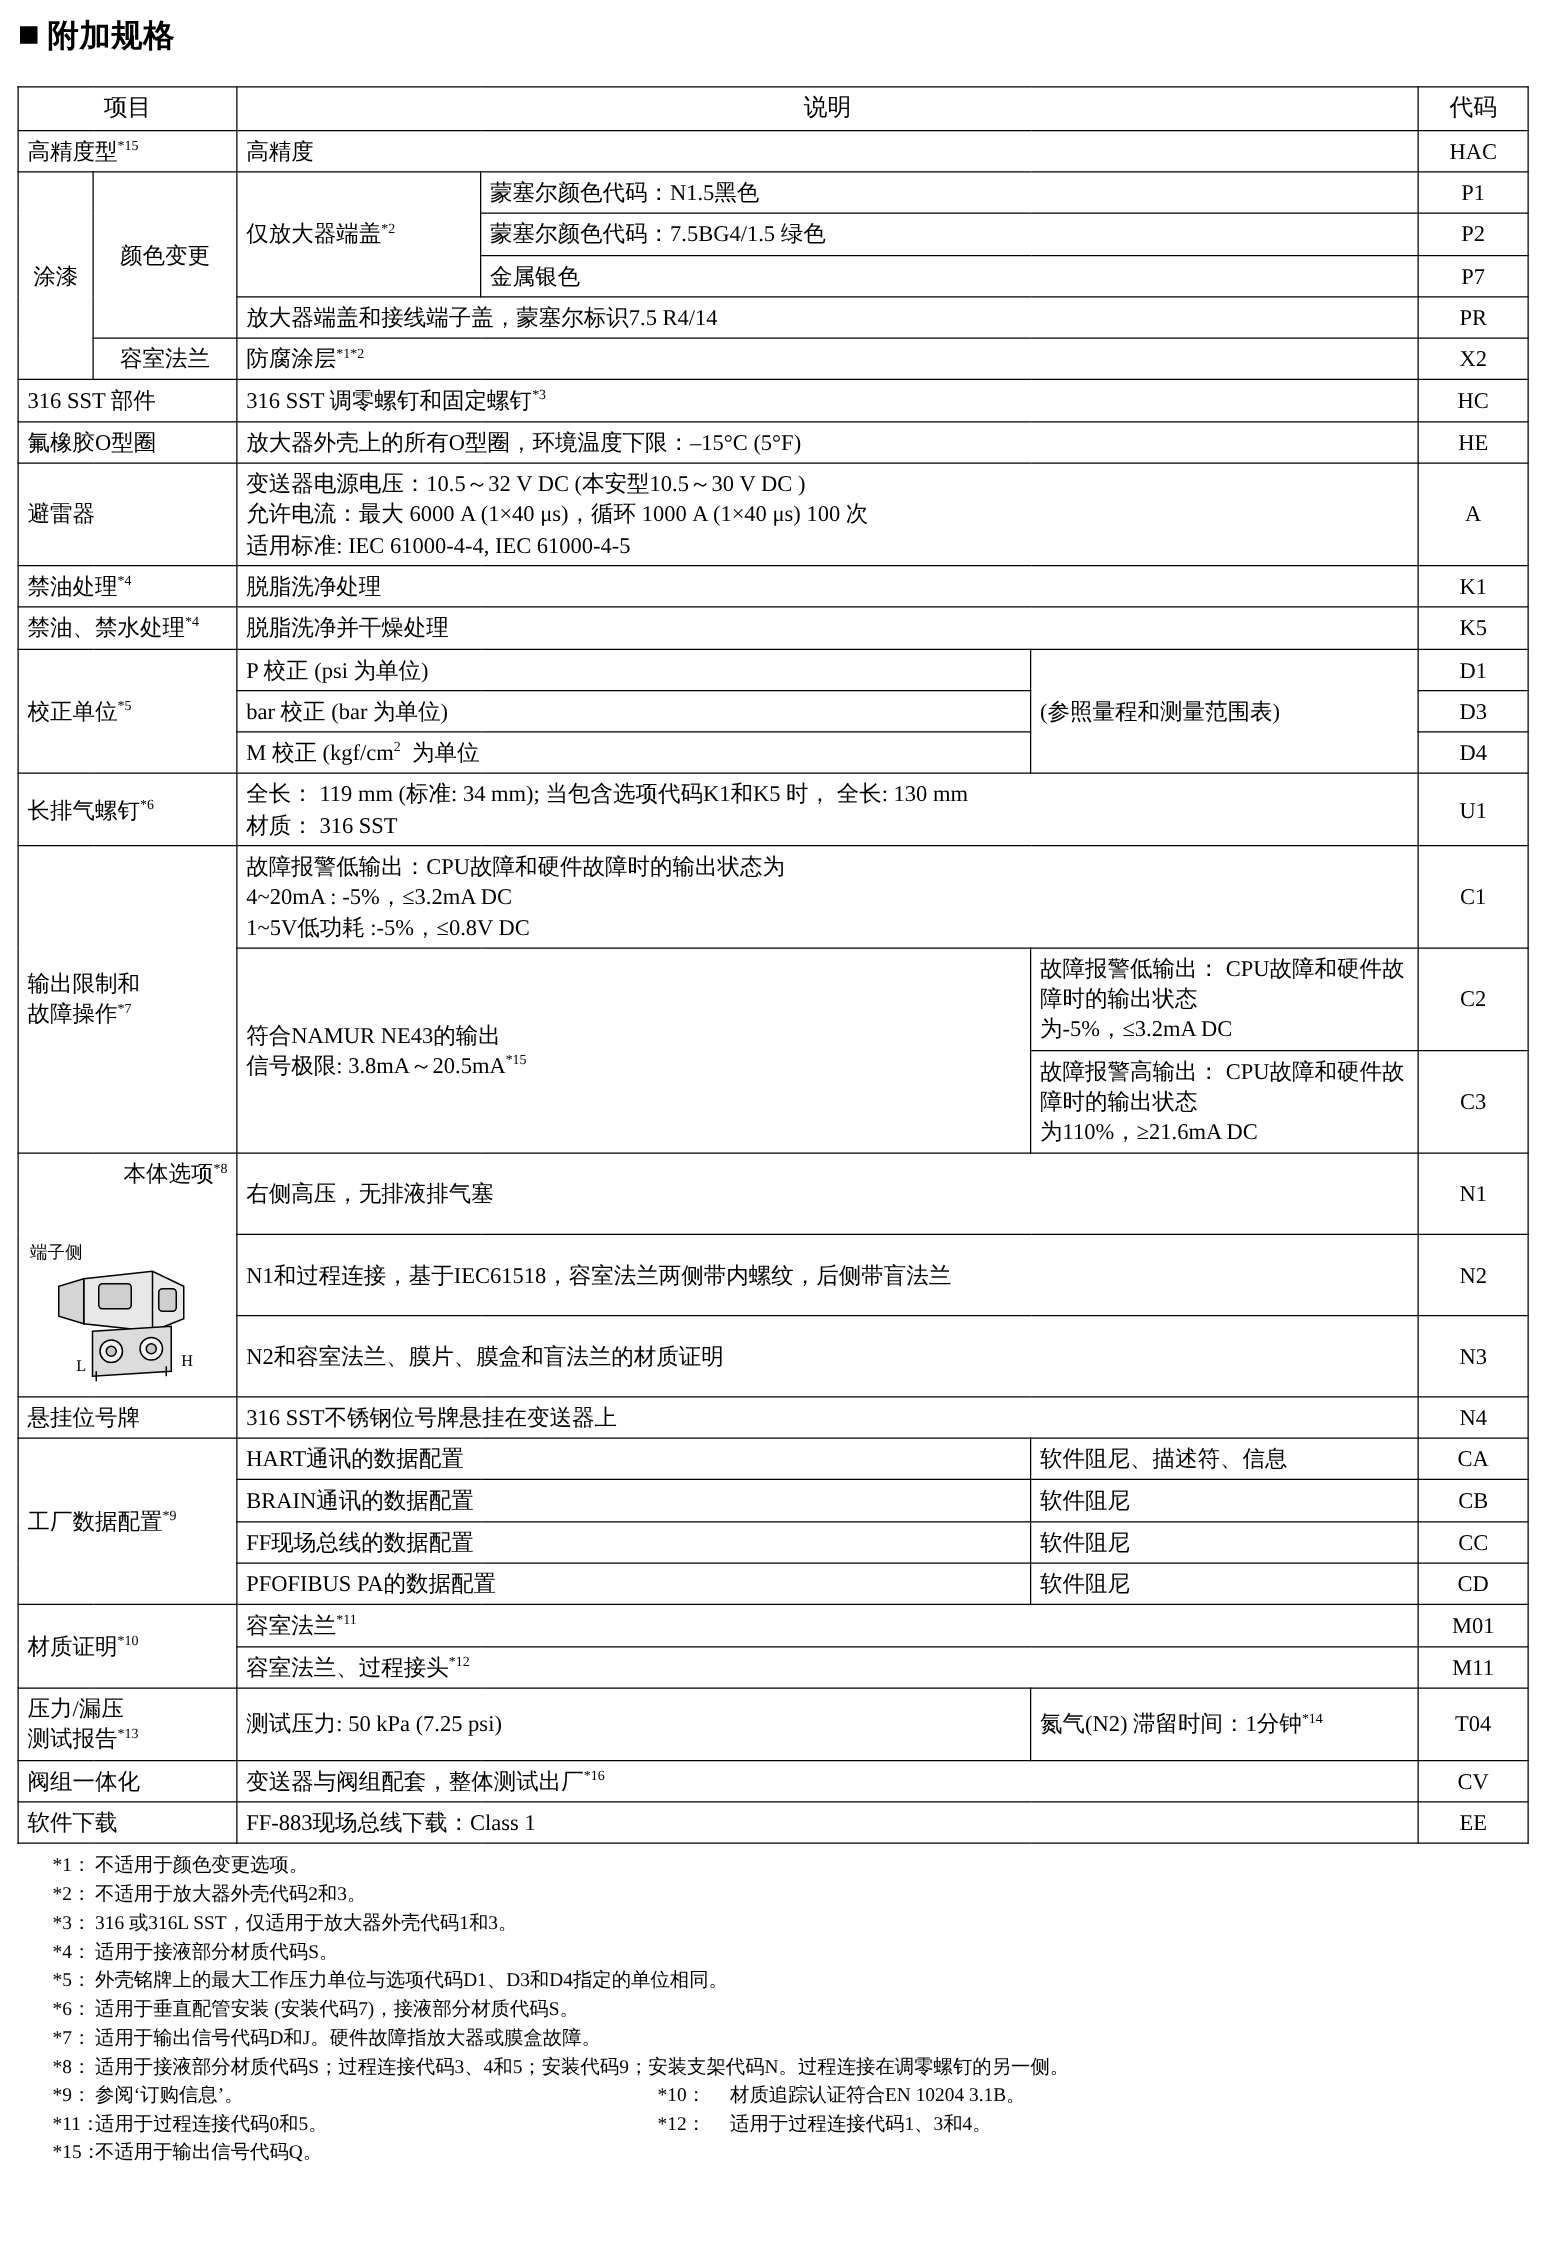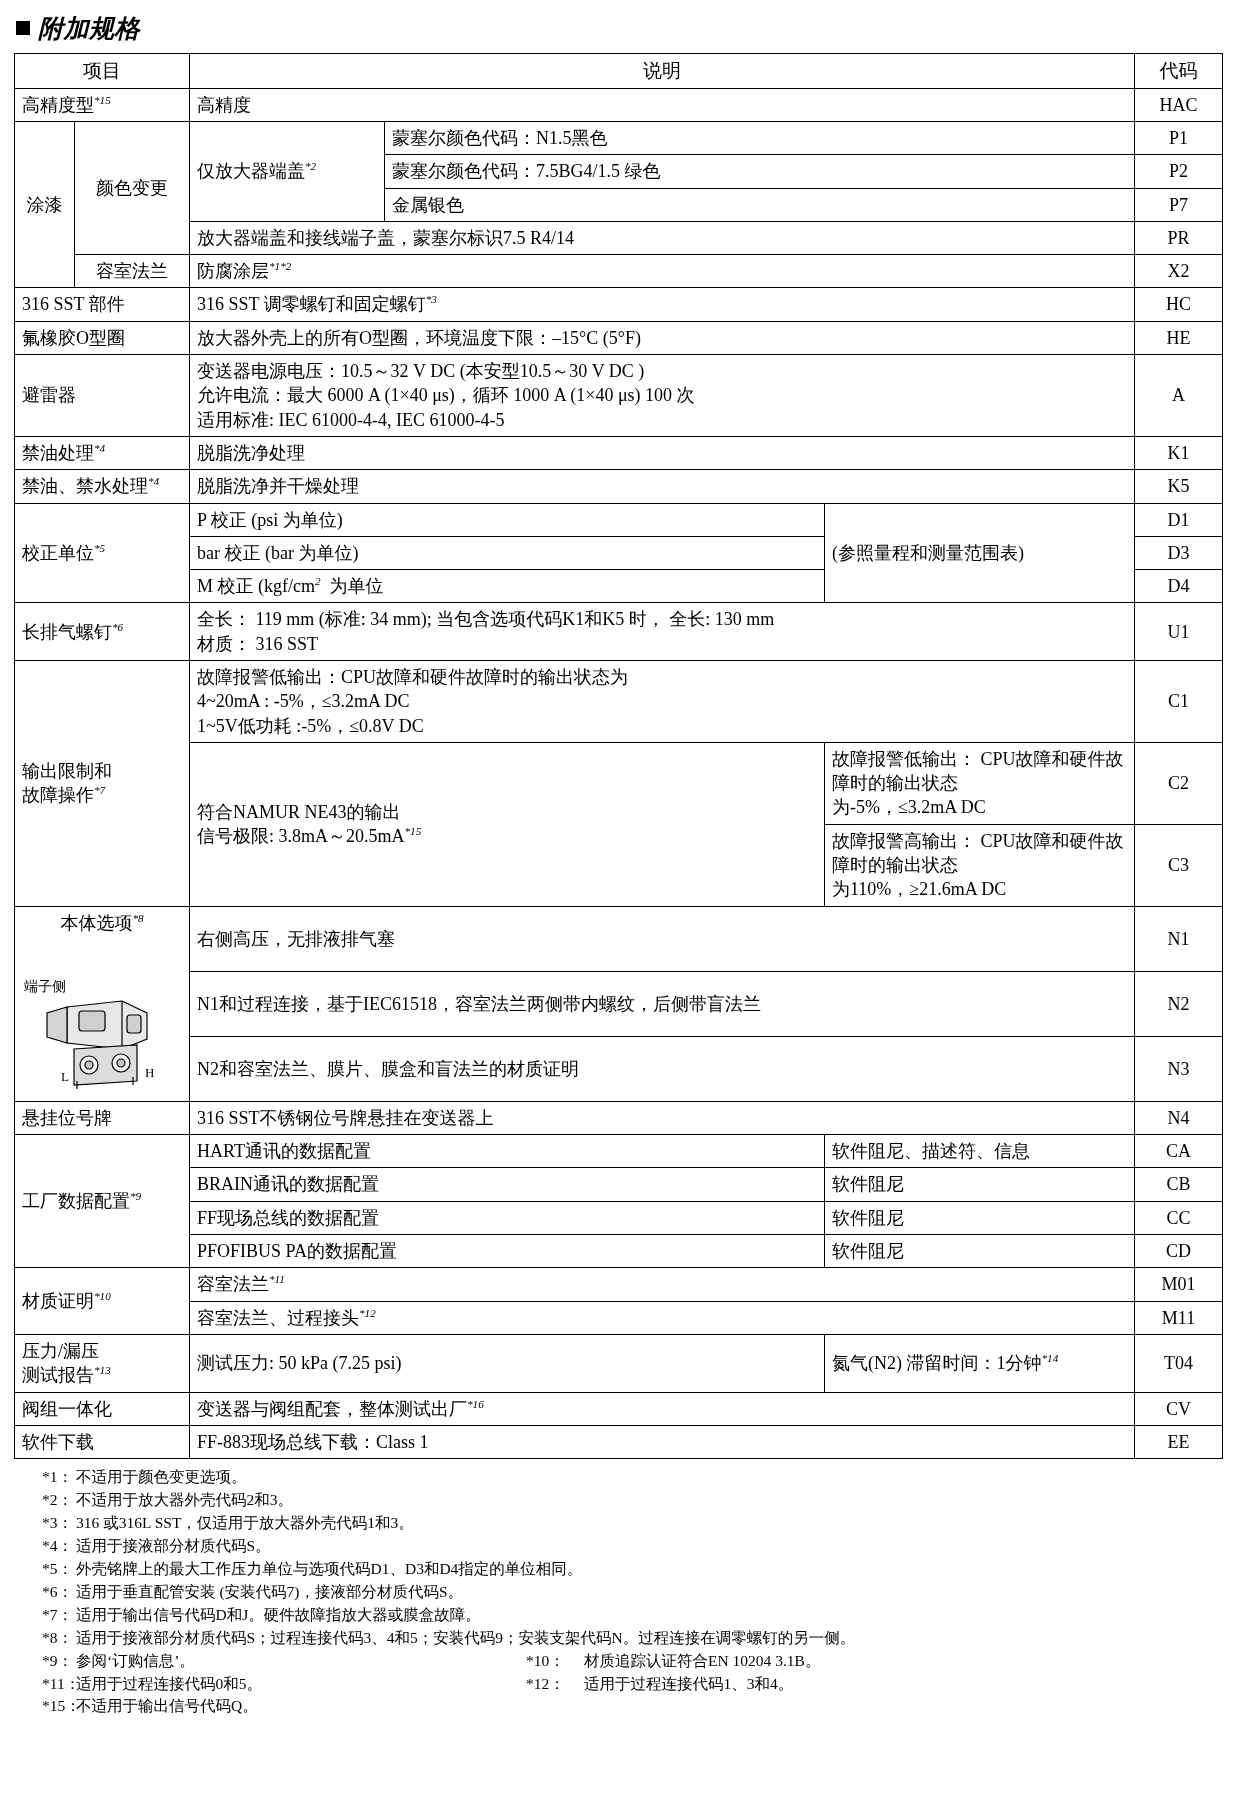--- a/index.html
+++ b/index.html
@@ -13,23 +13,22 @@
     color: #000000;
   }
   .page {
     width: 1238px;
     box-sizing: border-box;
     padding: 10px 14px 6px 14px;
   }
   .doc-title {
     font-size: 25px;
     font-weight: bold;
-    margin: 2px 0 8px 2px;
+    margin: 2px 0 24px 2px;
     letter-spacing: 0.5px;
-    font-style: italic;
   }
   .doc-title .sq {
     display: inline-block;
     width: 14px;
     height: 14px;
     background: #000;
     margin-right: 8px;
     vertical-align: 2px;
   }
   table.spec {
@@ -59,29 +58,28 @@
   .c-item {
     padding-left: 8px;
   }
   .center {
     text-align: center;
   }
   sup {
     font-size: 0.62em;
     vertical-align: super;
     line-height: 0;
-    font-style: italic;
   }
   .multiline { white-space: pre-line; }
   .body-opt-cell {
     padding: 2px 4px 4px 6px;
     text-align: center;
   }
   .body-opt-label {
-    text-align: center;
+    text-align: right;
     display: block;
     margin-bottom: 2px;
   }
   .term-label {
     font-size: 14px;
     display: block;
     text-align: left;
     margin-left: 2px;
     margin-top: 43px;
   }

